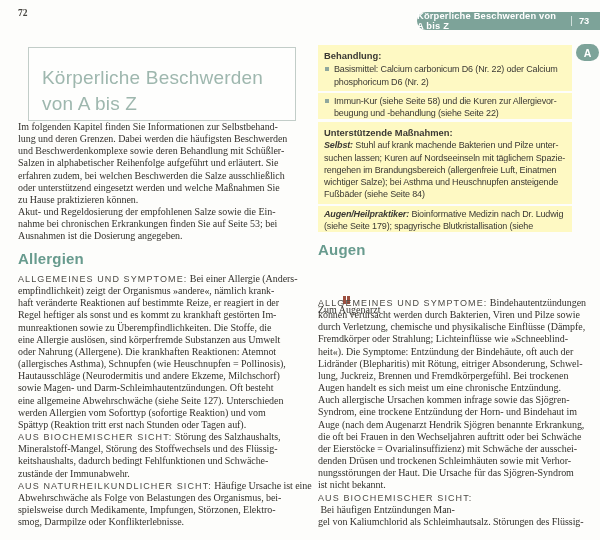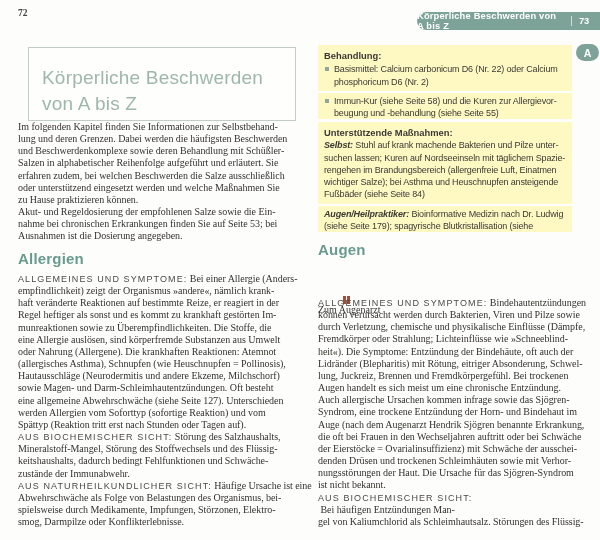--- a/index.html
+++ b/index.html
@@ -154,21 +154,21 @@
     <div class="box-title">Behandlung:</div>
     <div class="bullet-row">
       <span class="bullet-sq"></span>
       <span class="pre">Basismittel: Calcium carbonicum D6 (Nr. 22) oder Calcium
 phosphoricum D6 (Nr. 2)</span>
     </div>
     <div class="box-divider"></div>
     <div class="bullet-row">
       <span class="bullet-sq"></span>
       <span class="pre">Immun-Kur (siehe Seite 58) und die Kuren zur Allergievor-
-beugung und -behandlung (siehe Seite 55)</span>
+beugung und -behandlung (siehe Seite 22)</span>
     </div>
   </div>
 
   <div class="info-box" id="support-box">
     <div class="box-title">Unterstützende Maßnahmen:</div>
     <div>
       <span class="box-label">Selbst:</span><span class="pre"> Stuhl auf krank machende Bakterien und Pilze unter-
 suchen lassen; Kuren auf Nordseeinseln mit täglichem Spazie-
 rengehen im Brandungsbereich (allergenfreie Luft, Einatmen
 wichtiger Salze); bei Asthma und Heuschnupfen ansteigende

